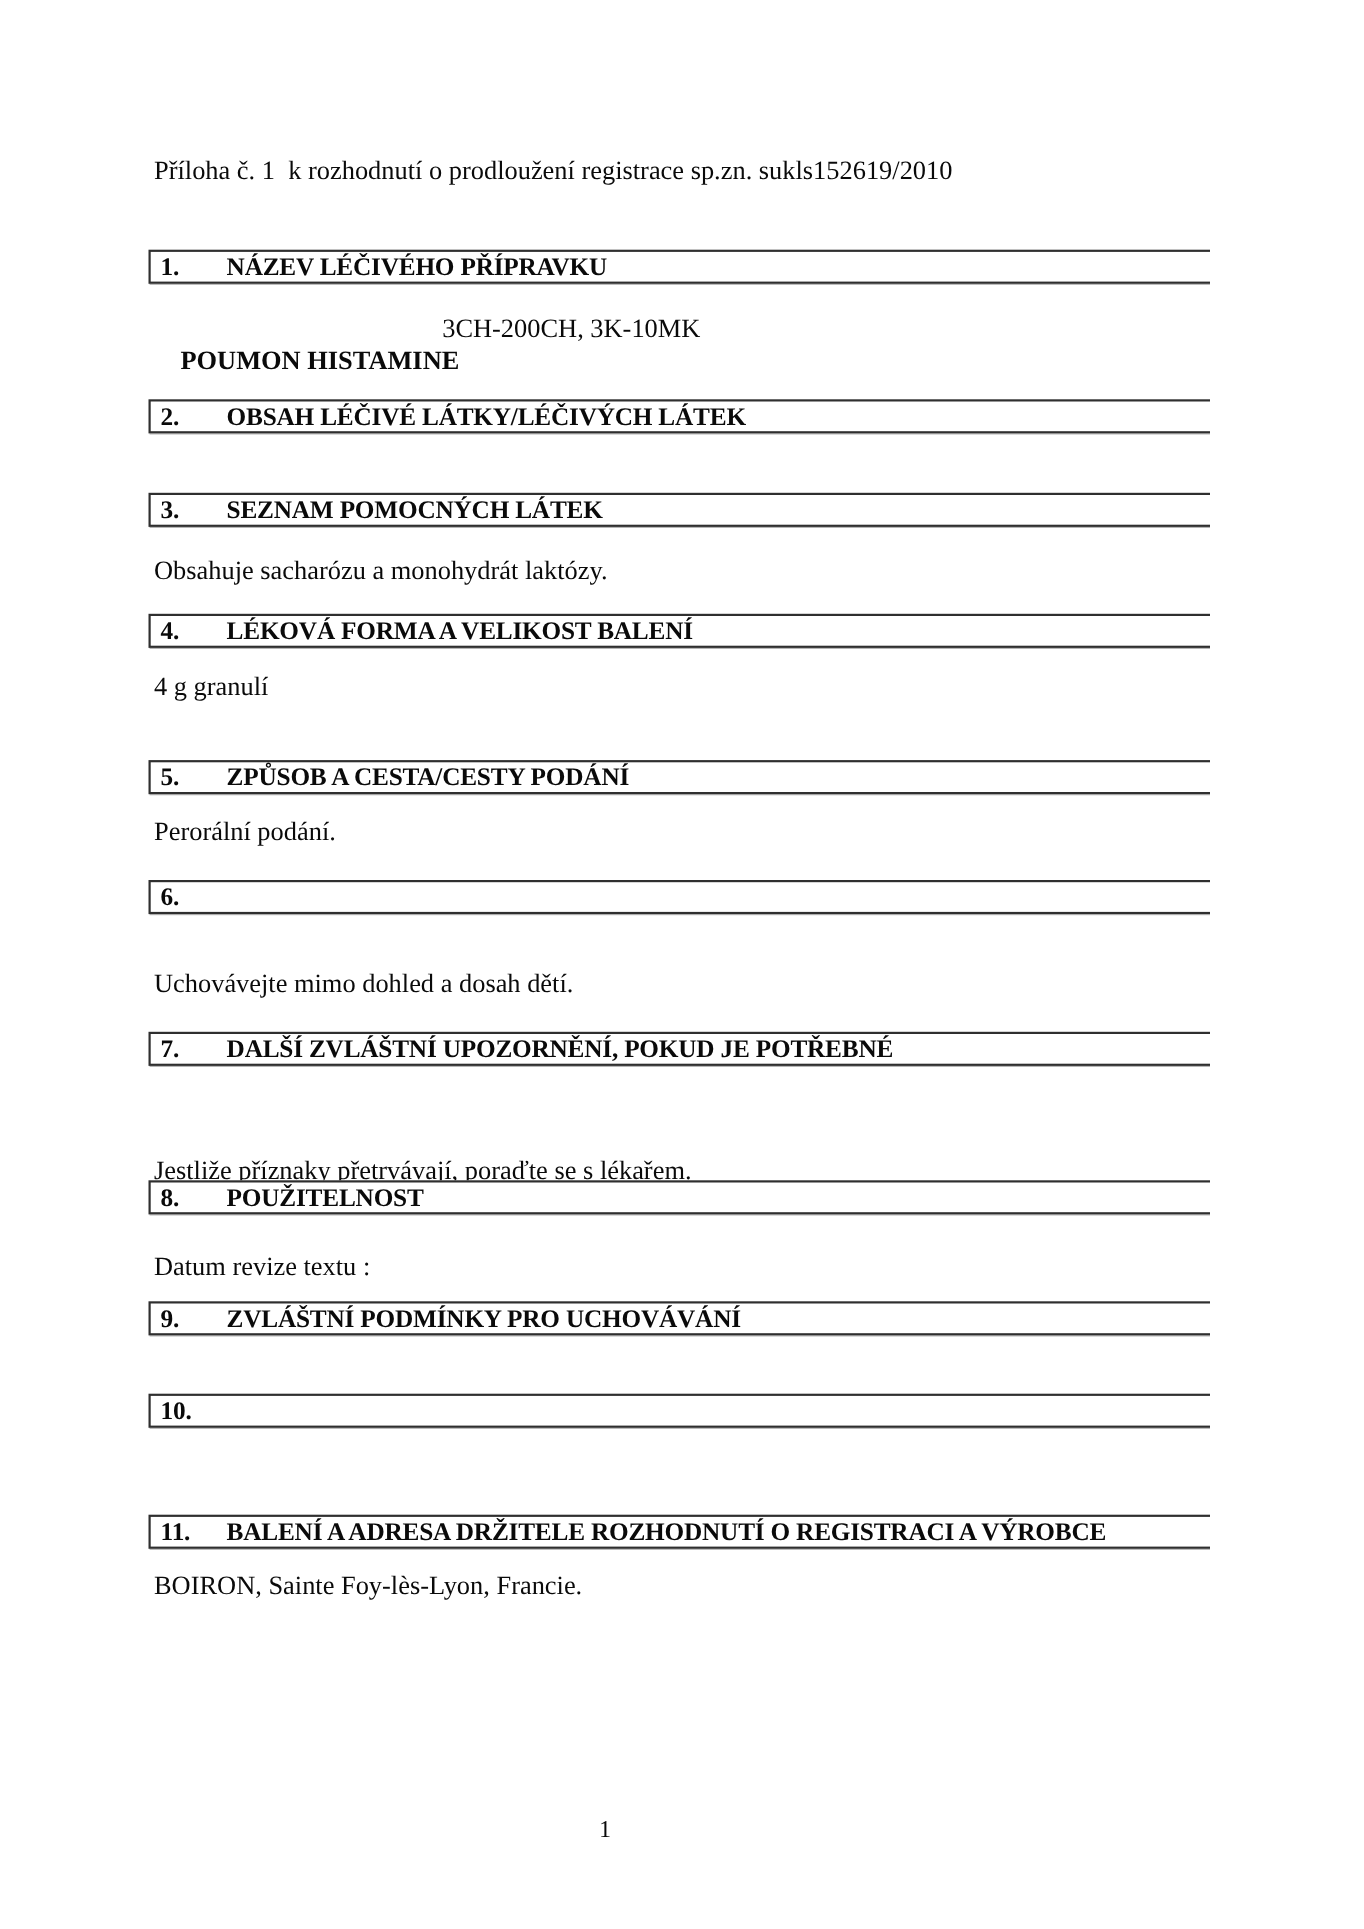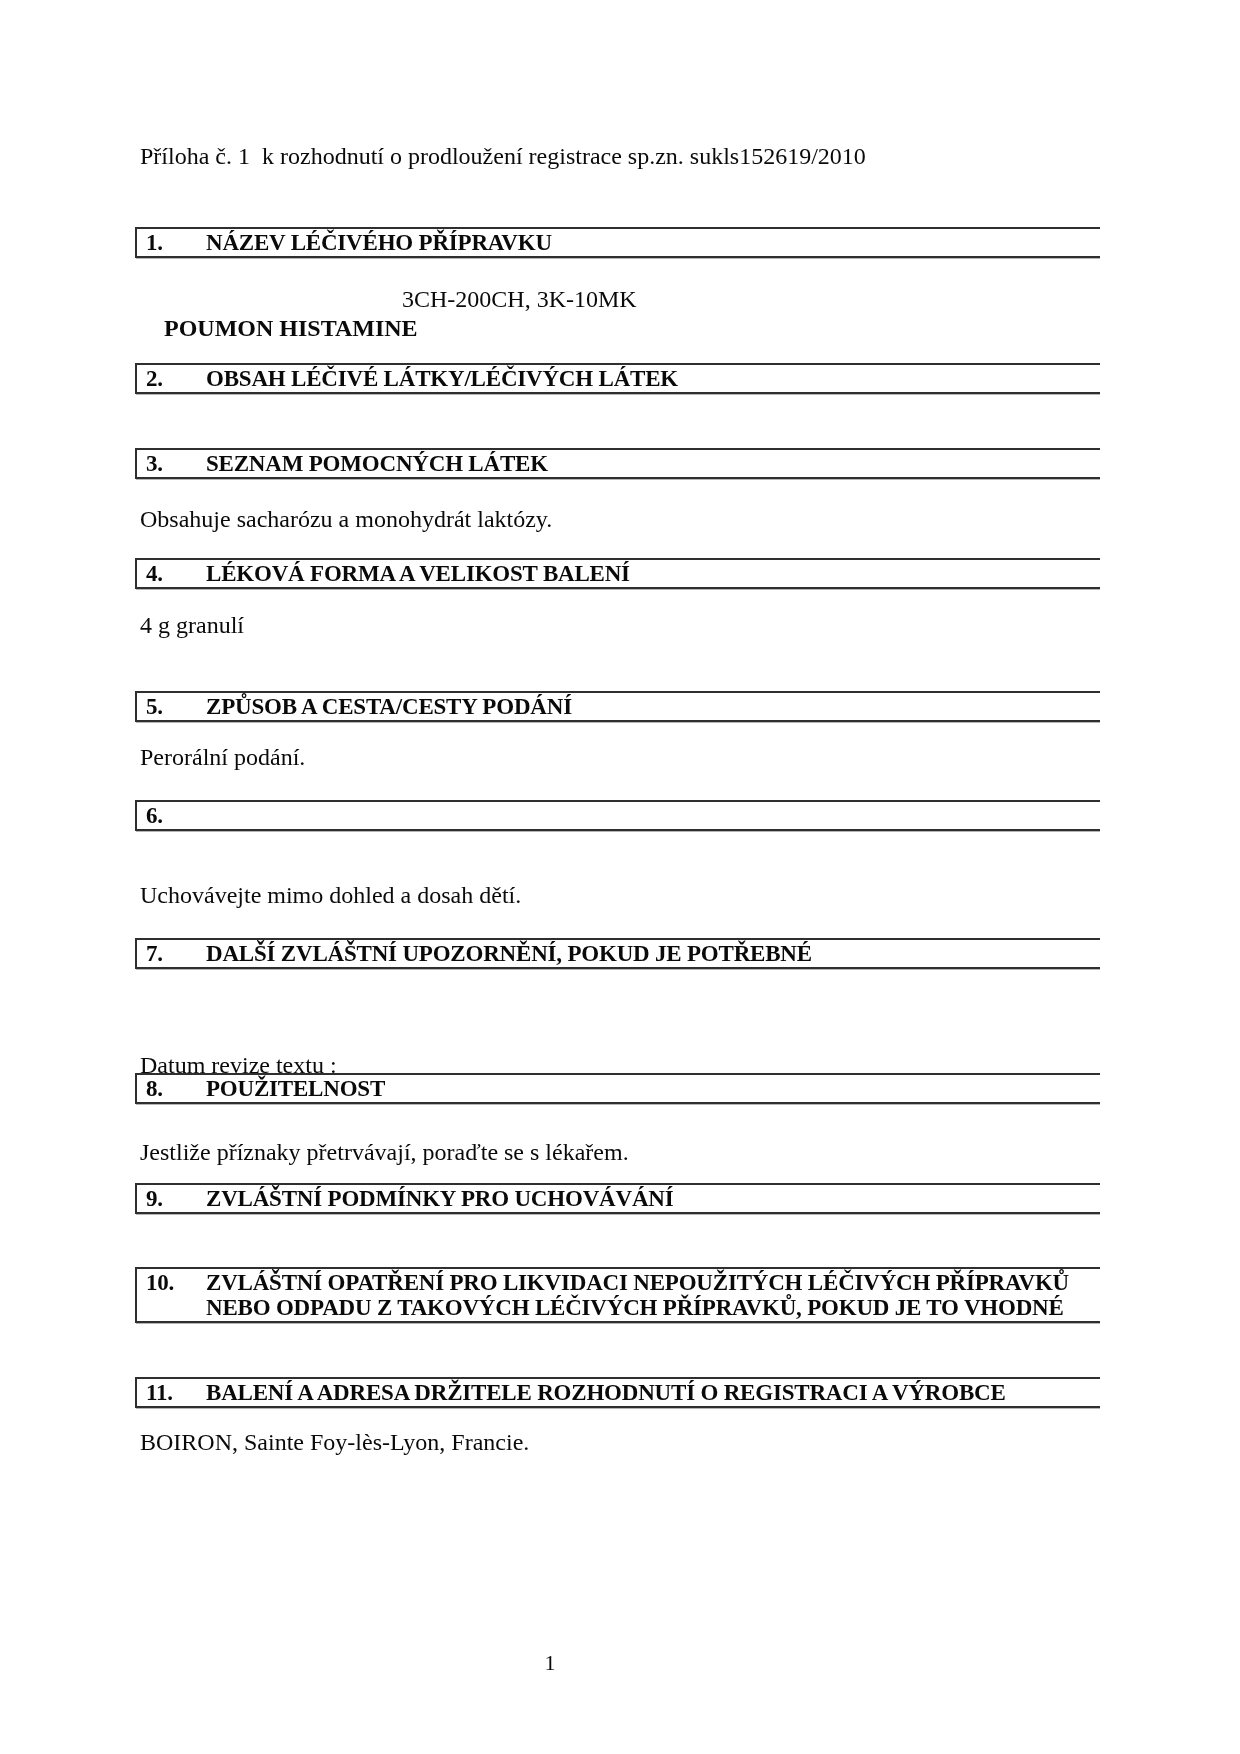--- a/index.html
+++ b/index.html
@@ -117,39 +117,37 @@
   </div>
 
   <div class="text" style="top:881px">Uchovávejte mimo dohled a dosah dětí.</div>
 
   <div class="sec-box" style="top:938px">
     <span class="sec-num">7.</span>
     <span class="sec-title">DALŠÍ ZVLÁŠTNÍ UPOZORNĚNÍ, POKUD JE POTŘEBNÉ</span>
   </div>
 
   <div class="text" style="top:993px">
+    <div>Jestliže příznaky přetrvávají, poraďte se s lékařem.</div>
     <div>Datum revize textu :</div>
-    <div>Jestliže příznaky přetrvávají, poraďte se s lékařem.</div>
   </div>
 
   <div class="sec-box" style="top:1073px">
     <span class="sec-num">8.</span>
     <span class="sec-title">POUŽITELNOST</span>
   </div>
 
 
   <div class="sec-box" style="top:1183px">
     <span class="sec-num">9.</span>
     <span class="sec-title">ZVLÁŠTNÍ PODMÍNKY PRO UCHOVÁVÁNÍ</span>
   </div>
 
   <div class="sec-box" style="top:1267px">
     <span class="sec-num">10.</span>
-    <span class="sec-title">ZVLÁŠTNÍ OPATŘENÍ PRO LIKVIDACI NEPOUŽITÝCH LÉČIVÝCH PŘÍPRAVKŮ
-NEBO ODPADU Z TAKOVÝCH LÉČIVÝCH PŘÍPRAVKŮ, POKUD JE TO VHODNÉ</span>
   </div>
 
   <div class="sec-box" style="top:1377px">
     <span class="sec-num">11.</span>
     <span class="sec-title">BALENÍ A ADRESA DRŽITELE ROZHODNUTÍ O REGISTRACI A VÝROBCE</span>
   </div>
 
   <div class="text" style="top:1428px">BOIRON, Sainte Foy-lès-Lyon, Francie.</div>
 
   <div class="page-num">1</div>

